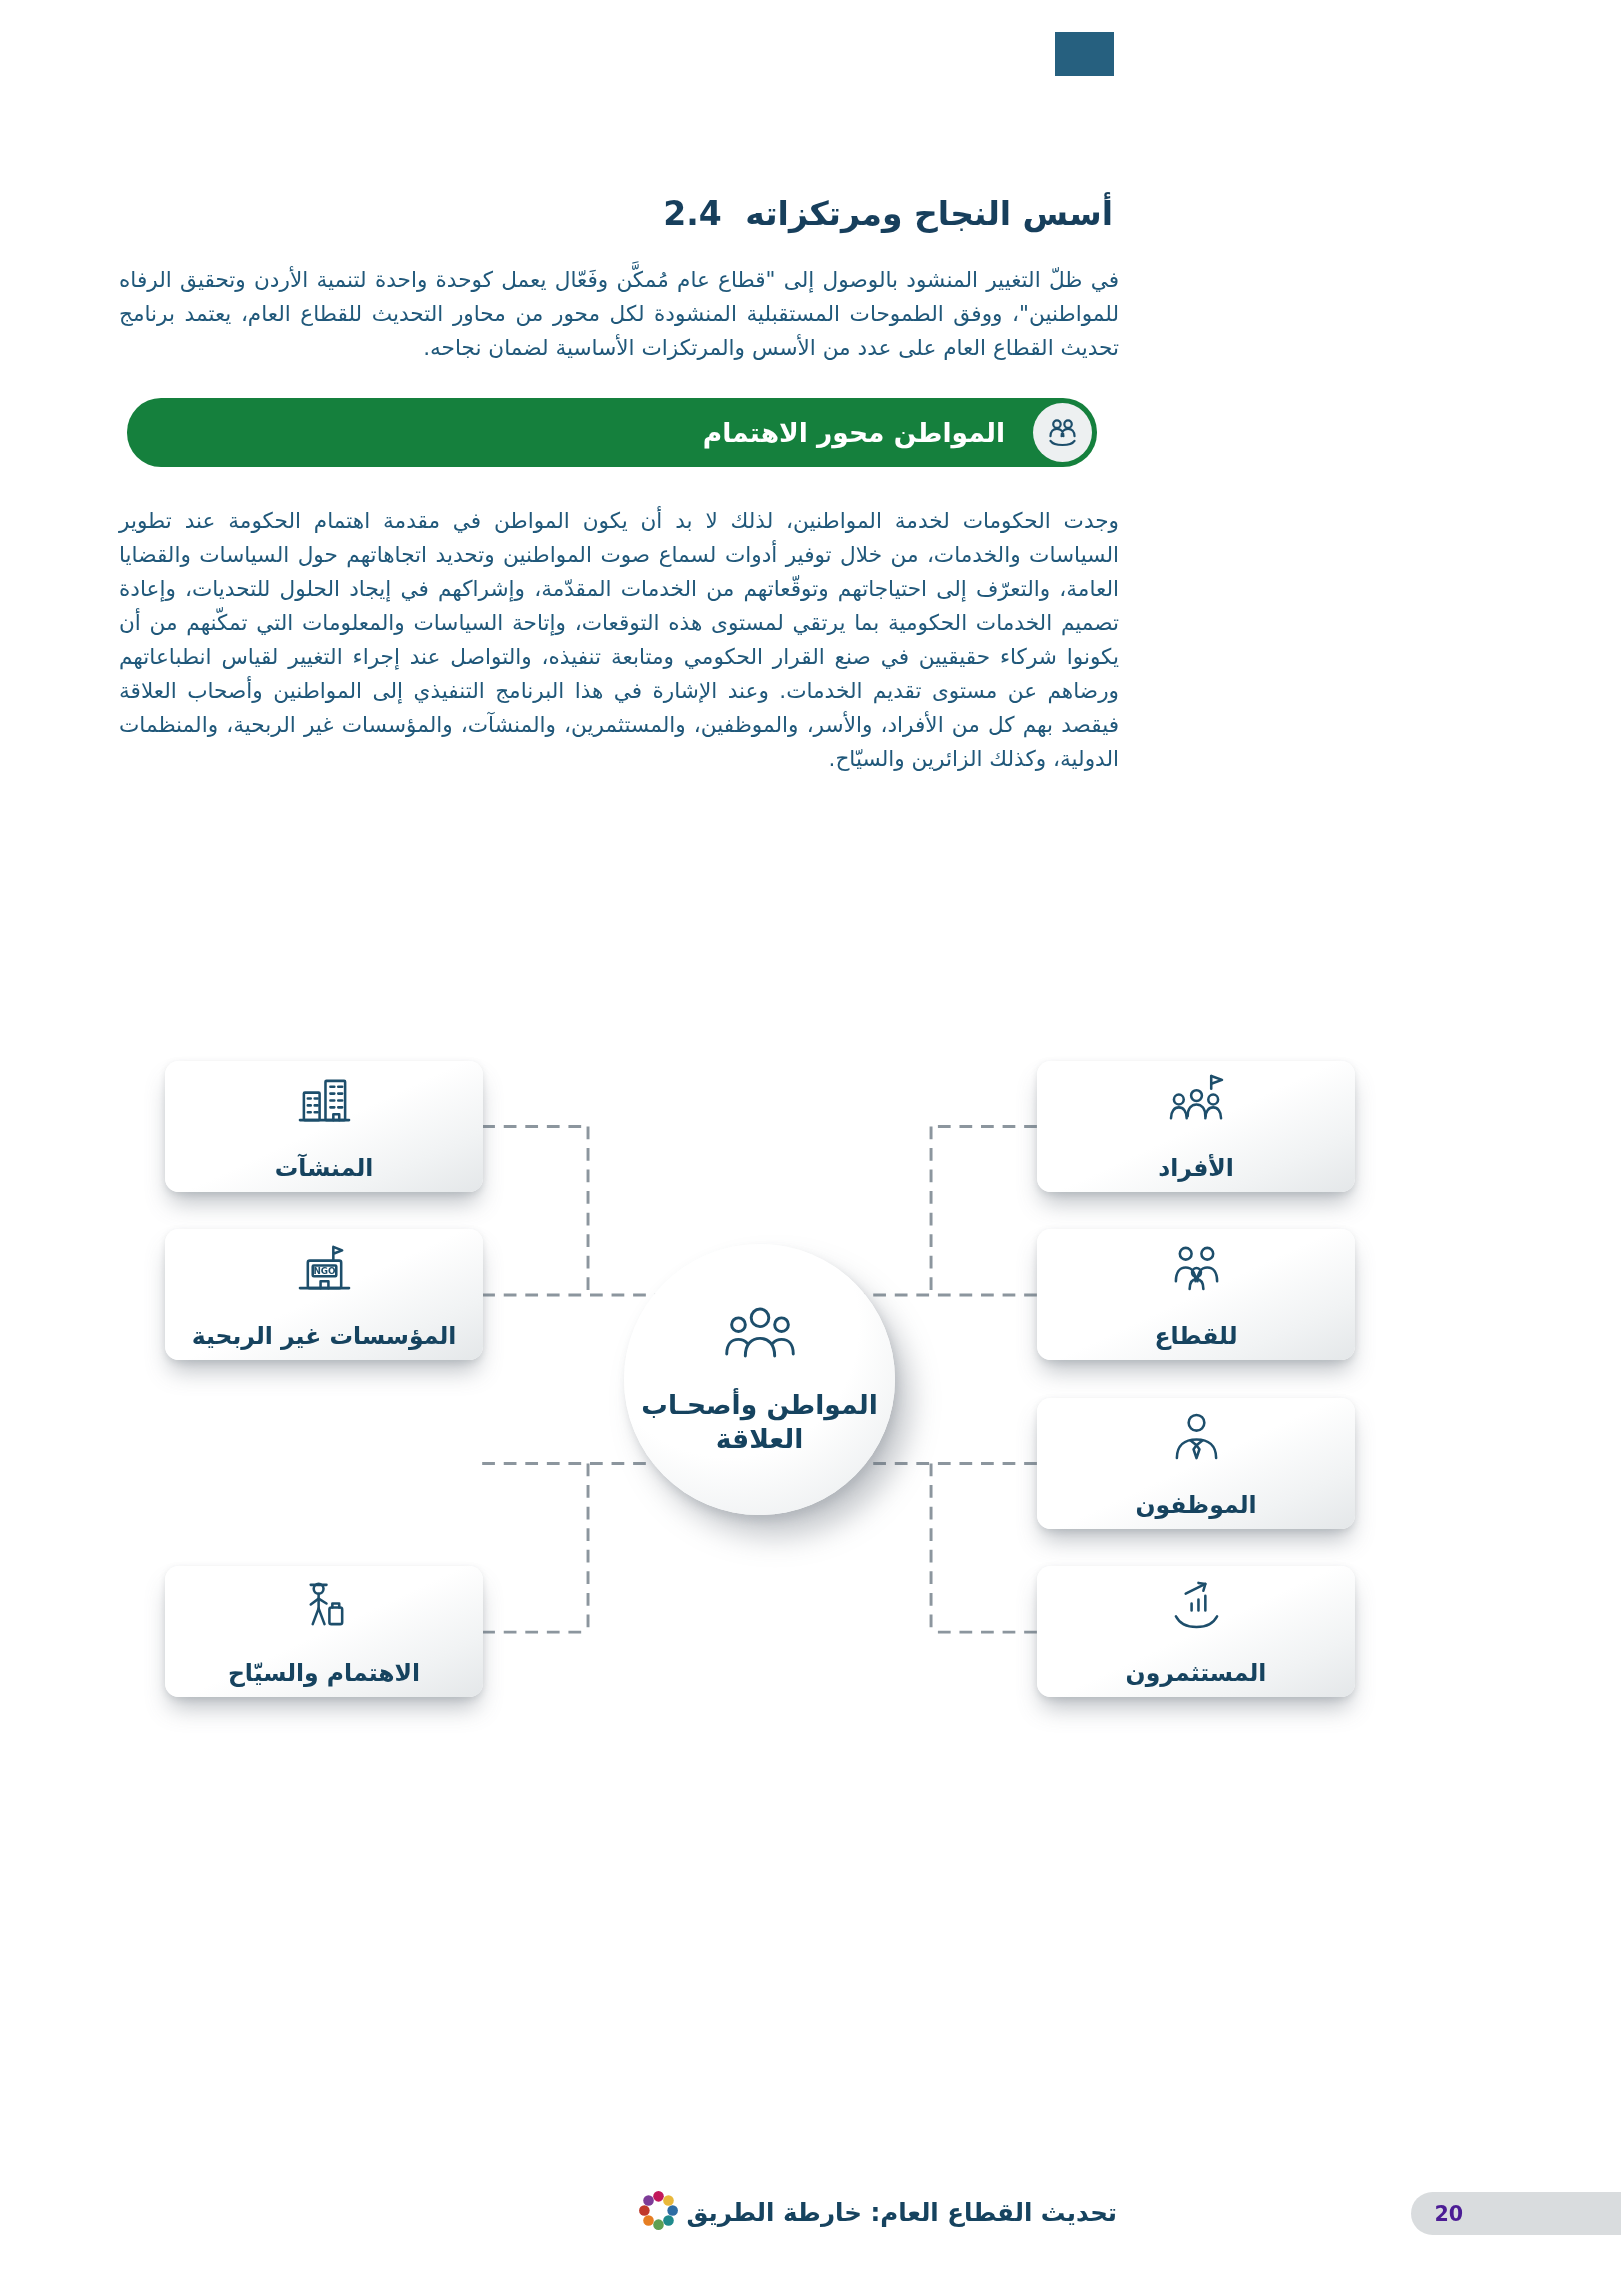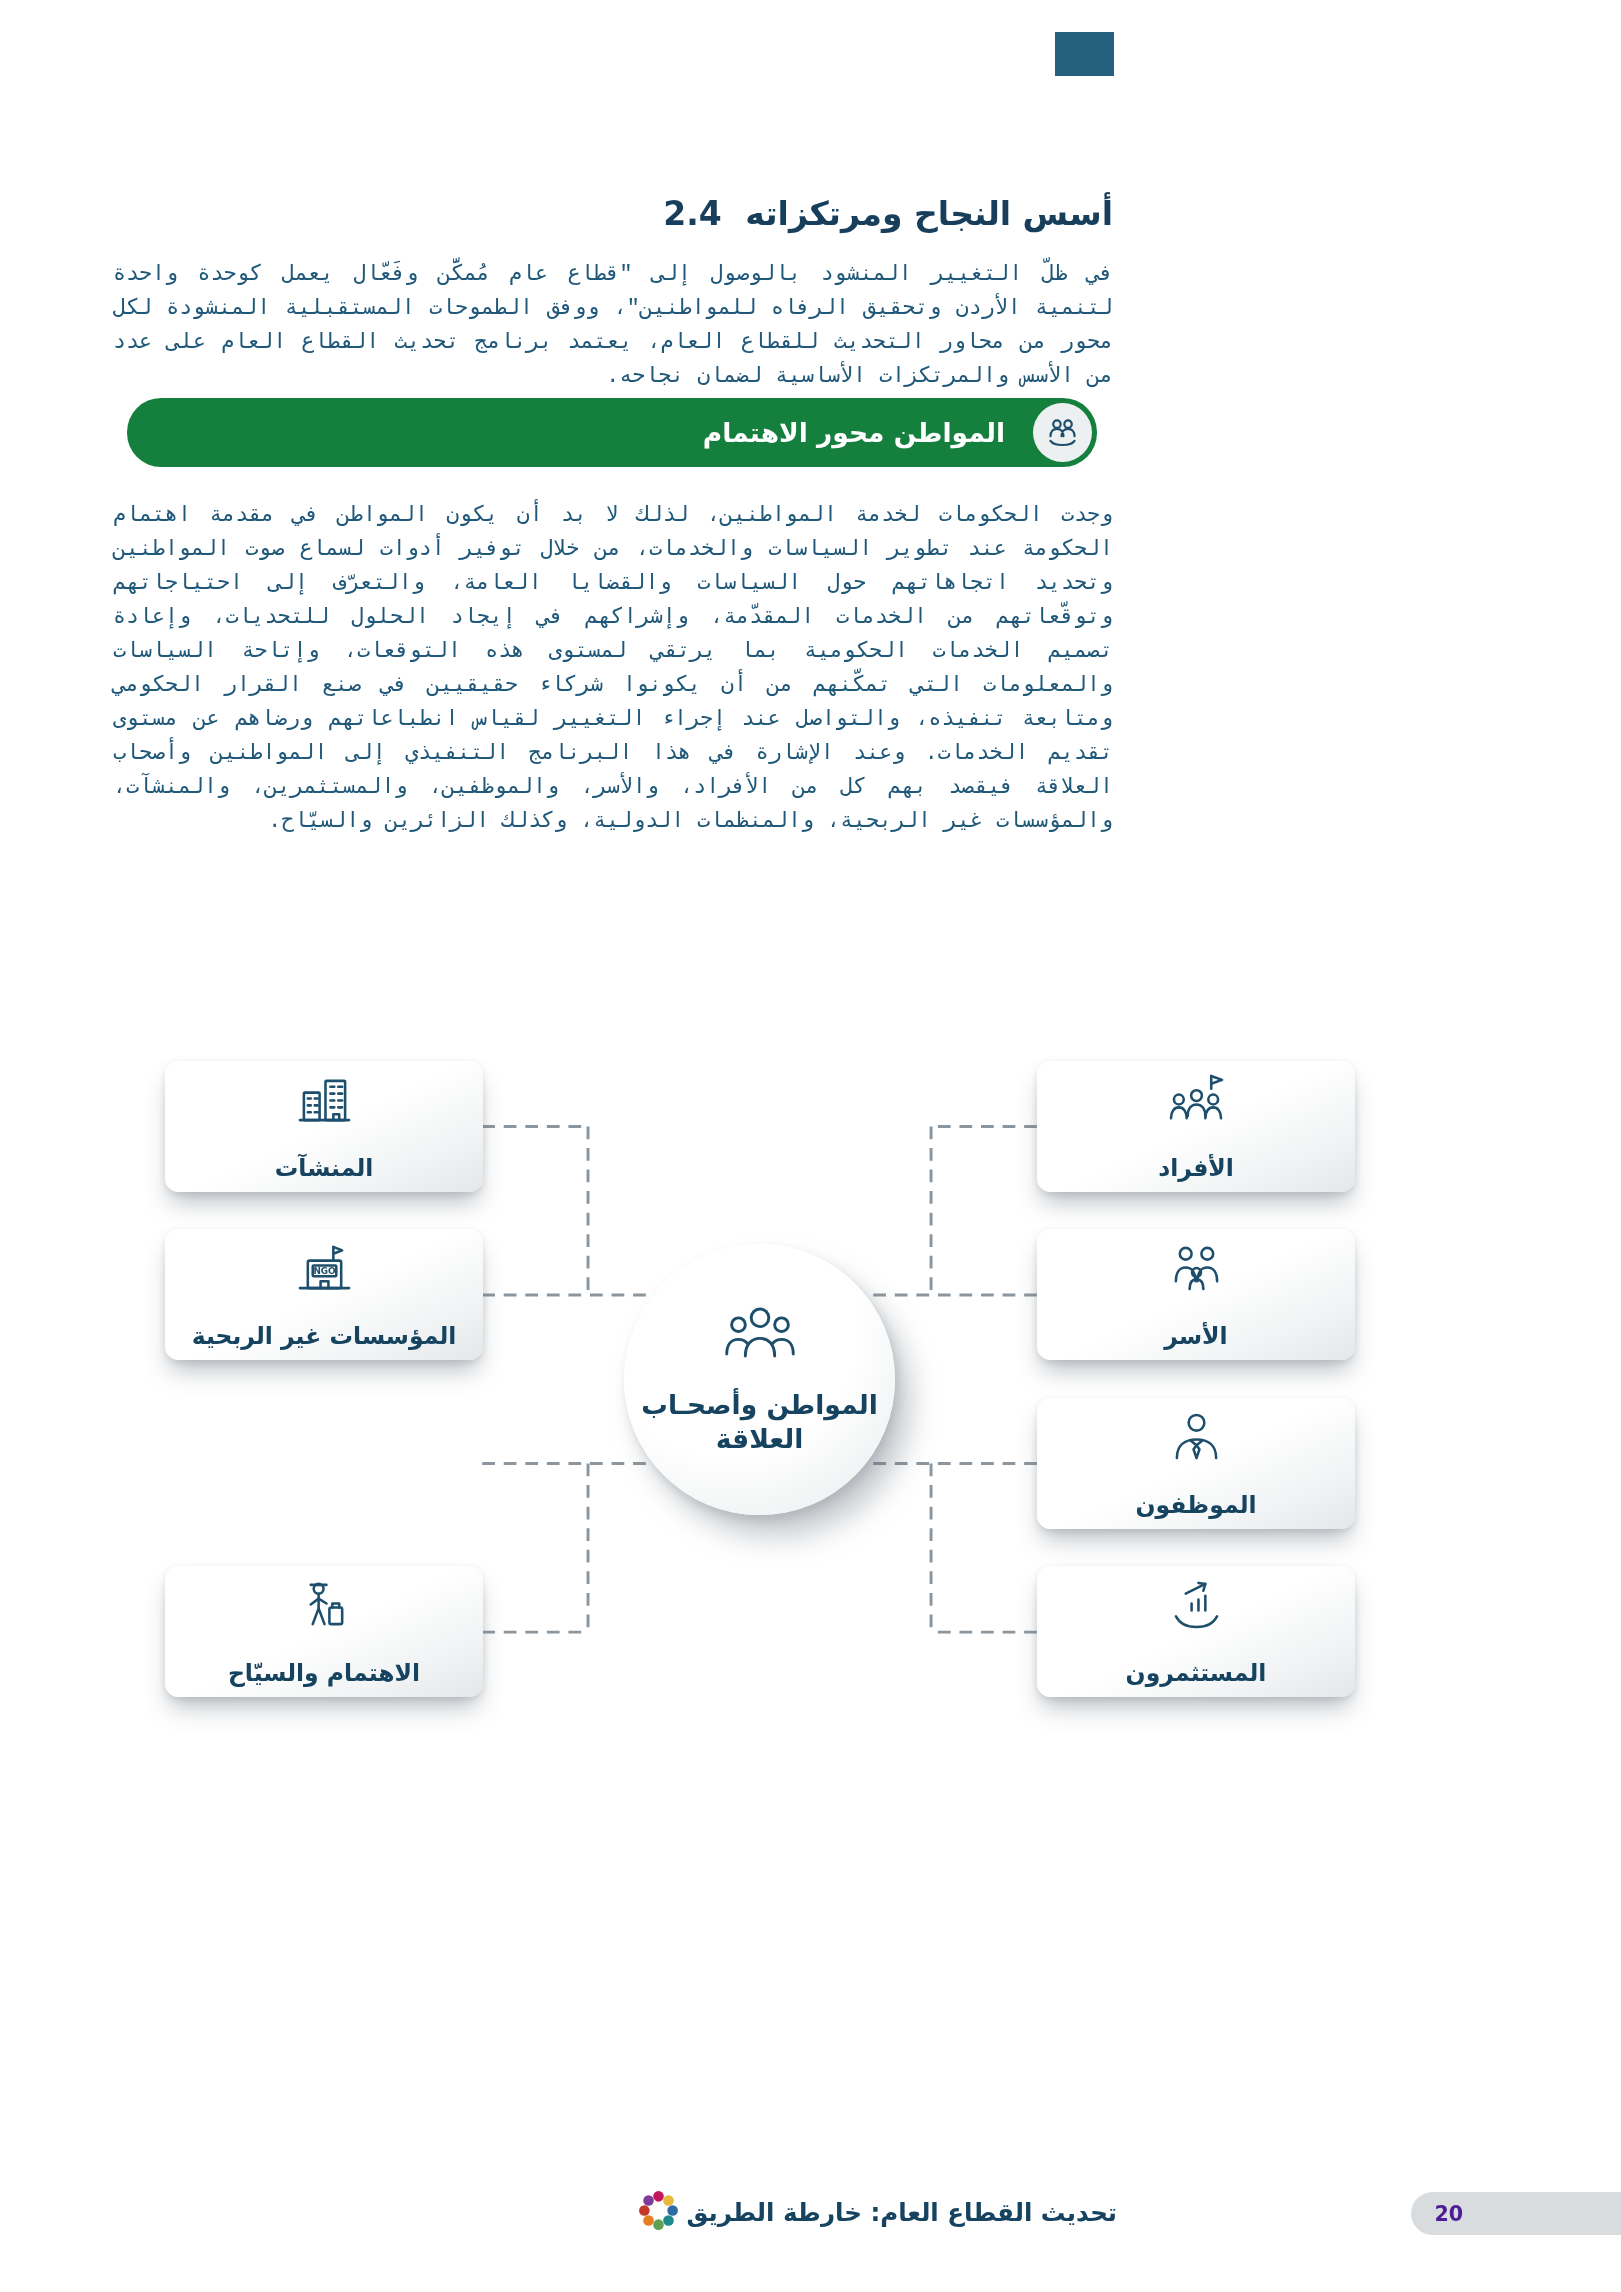--- a/index.html
+++ b/index.html
@@ -16,22 +16,22 @@
   .corner-tab {
     position: absolute; left: 1055px; top: 32px;
     width: 59px; height: 44px; background: #26607F;
   }
   .heading {
     position: absolute; left: 113px; top: 194px; width: 1000px;
     display: flex; justify-content: flex-start; align-items: baseline; gap: 23.5px;
     font-weight: bold; font-size: 33px; color: #173F5C;
   }
   .para {
-    position: absolute; left: 113px; width: 1000px; margin: 0;
-    text-align: justify; font-size: 21.6px; line-height: 34px; color: #20587A; font-family: Liberation Mono, monospace;
+    position: absolute; left: 113px; width: 1000px; margin: 6px;
+    text-align: justify; font-size: 21.6px; line-height: 34px; color: #20587A;
   }
   .intro { top: 257px; }
   .body2 { top: 498px; }
   .banner {
     position: absolute; left: 127px; top: 398px; width: 970px; height: 69px;
     border-radius: 34px; background: #15803d;
   }
   .banner-text {
     position: absolute; right: 92px; top: 0; height: 69px; line-height: 69px;
     font-size: 26.5px; font-weight: bold; color: #ffffff;
@@ -179,21 +179,21 @@
     <span>
       <svg width="65" height="53" viewBox="0 0 66 54" class="ic">
         <circle cx="22" cy="13" r="6"></circle>
         <path d="M12 41c0-9 4-14 10-14s10 5 10 14"></path>
         <circle cx="44" cy="13" r="6"></circle>
         <path d="M34 41c0-9 4-14 10-14s10 5 10 14"></path>
         <circle cx="33" cy="32" r="4.5"></circle>
         <path d="M26 49c0-7 3-10 7-10s7 3 7 10"></path>
       </svg>
     </span>
-    <span class="card-label">الأسر</span>
+    <span class="card-label">للقطاع</span>
   </div>
 
   <div class="card r3">
     <span>
       <svg width="65" height="53" viewBox="0 0 66 54" class="ic">
         <circle cx="33" cy="13" r="8"></circle>
         <path d="M13 49c0-13 8-19 20-19s20 6 20 19"></path>
         <path d="M27 31l6 5 6-5"></path>
         <path d="M33 36l-3 4 3 9 3-9z"></path>
       </svg>

